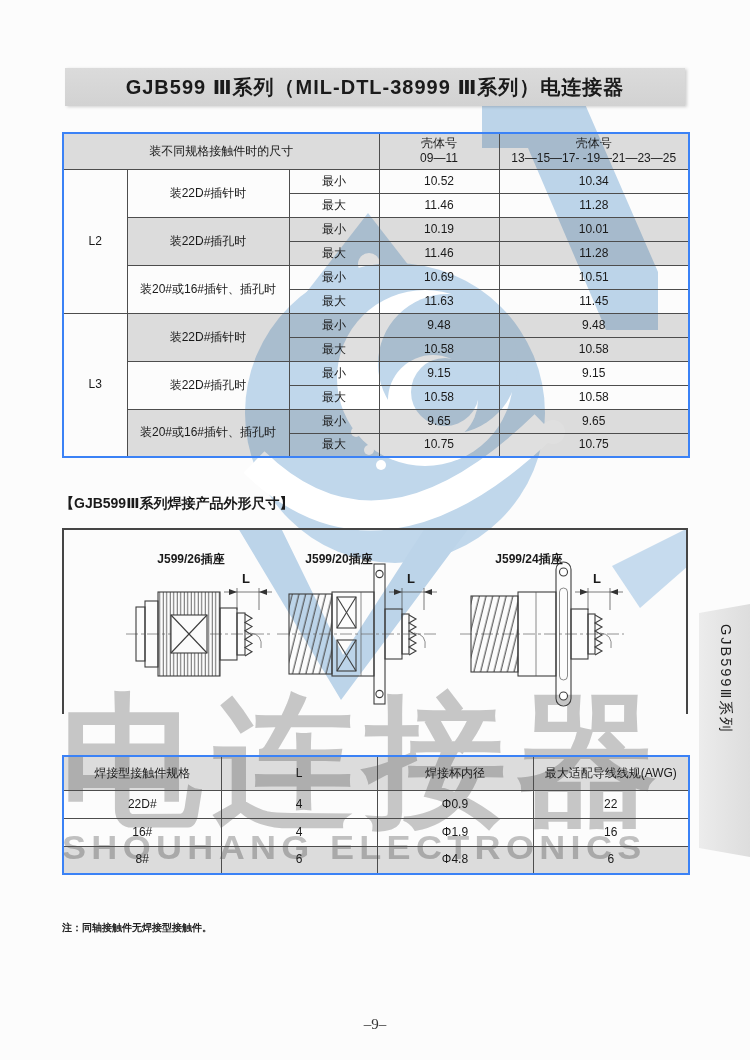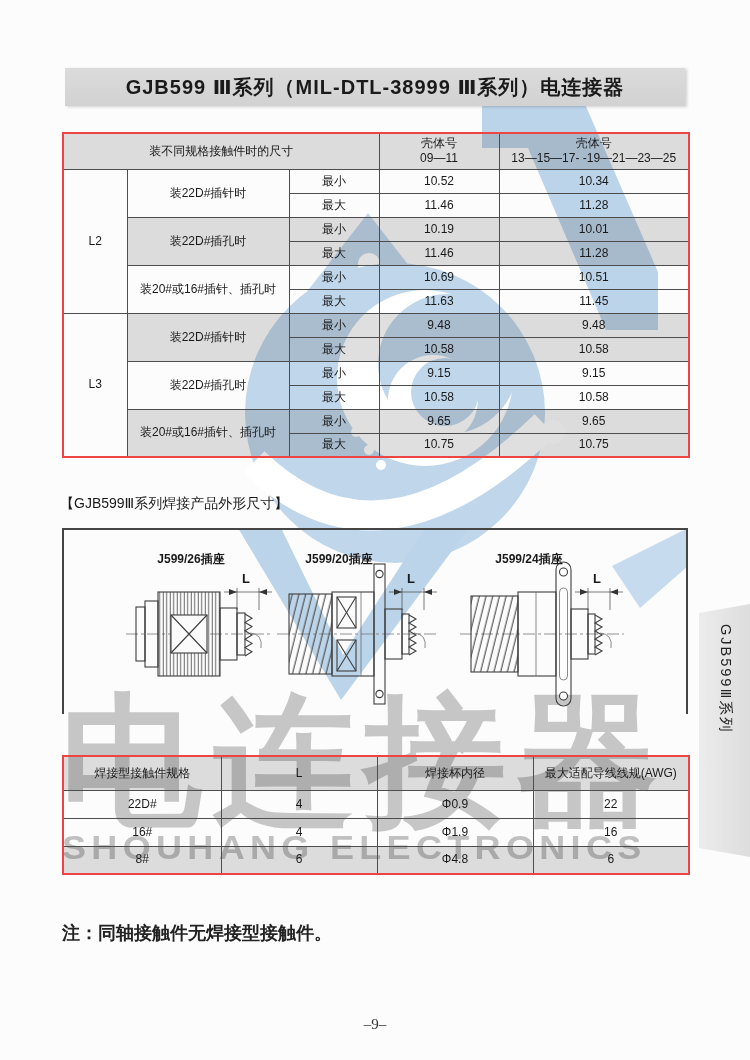--- a/index.html
+++ b/index.html
@@ -29,31 +29,31 @@
   .title-bar{
     left:65px;top:68px;width:620px;height:38px;z-index:2;
     background:linear-gradient(#dbdbdb,#d2d2d2);
     display:flex;align-items:center;justify-content:center;
     font-size:20px;font-weight:bold;letter-spacing:1px;
     box-shadow:2px 1px 3px rgba(0,0,0,0.18);
   }
   
   table.t{
     border-collapse:collapse;table-layout:fixed;z-index:2;position:absolute;
-    border:2px solid #ef4444;background:transparent;
+    border:2px solid #3b82f6;background:transparent;
   }
   .t td,.t th{
     border:1px solid #4d4d4d;text-align:center;vertical-align:middle;
     font-size:12px;font-weight:normal;padding:0;line-height:1.25;
   }
   .sh{background:rgba(42,42,42,0.15);}
   .hdr2{font-size:12px;line-height:15px;}
   
-  .section-label{left:60px;top:495px;z-index:2;font-size:14px;font-weight:normal;text-align:center;}
-  .note{left:62px;top:921px;z-index:2;font-size:18px;font-weight:bold;color:#222;}
+  .section-label{left:60px;top:495px;z-index:2;font-size:14px;font-weight:bold;text-align:center;}
+  .note{left:62px;top:921px;z-index:2;font-size:10px;font-weight:bold;color:#222;}
   .pageno{left:0;top:1016px;width:750px;text-align:center;z-index:2;
     font-size:15px;font-family:"Liberation Serif","DejaVu Serif",serif;color:#333;}
   
   .diagram-box{
     left:62px;top:528px;width:626px;height:186px;z-index:2;
     border:2px solid #454545;border-bottom:none;box-sizing:border-box;
   }
   .dlabel{z-index:3;font-size:12px;font-weight:bold;white-space:nowrap;transform:translateX(-50%);}
   .ldim{z-index:3;font-size:13px;font-weight:bold;width:16px;text-align:center;}
   

